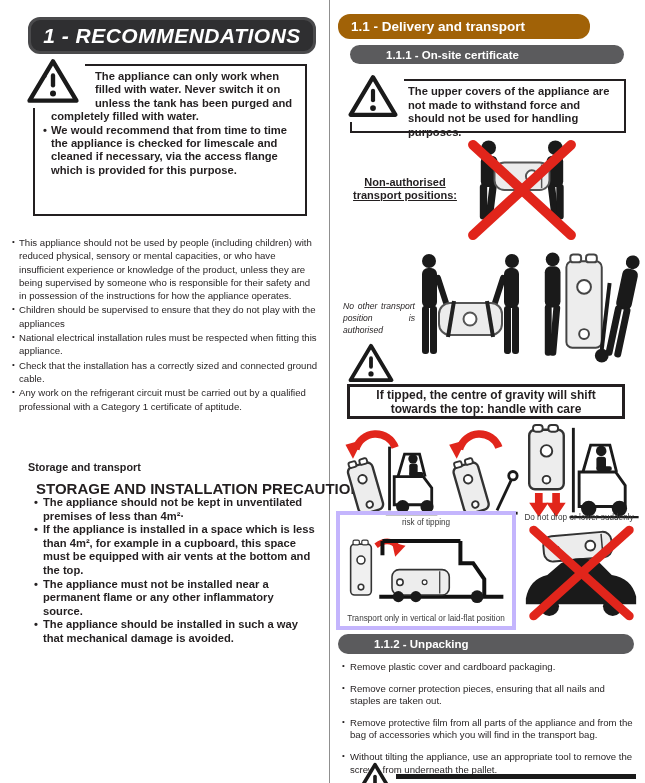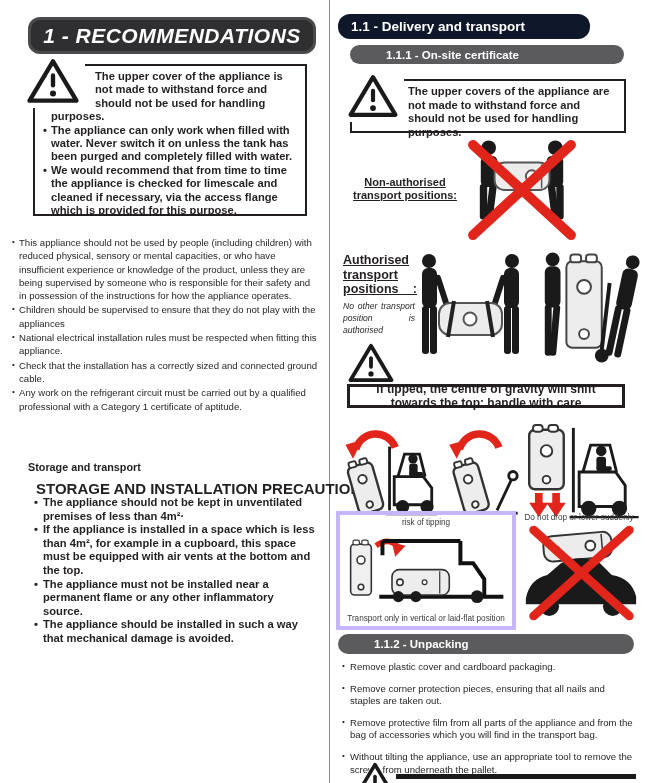--- a/index.html
+++ b/index.html
@@ -39,21 +39,21 @@
   .storage-sh{position:absolute;left:36px;top:480px;font-size:15px;font-weight:bold;}
   .storage-list{position:absolute;left:34px;top:496px;width:282px;font-size:11.2px;font-weight:bold;line-height:13.6px;}
   .storage-item{position:relative;padding-left:9px;}
   .storage-item::before{content:"\2022";position:absolute;left:0;top:0;}
 
   
   .bar{
     position:absolute;color:#fff;font-weight:bold;display:flex;align-items:center;
     box-sizing:border-box;
   }
-  .bar-dark{left:338px;top:14px;width:252px;height:25px;background:#0f172a;border-radius:12px;
+  .bar-dark{left:338px;top:14px;width:252px;height:25px;background:#a16207;border-radius:12px;
     font-size:13.5px;padding-left:13px;}
   .bar-gray{background:#5b5b5d;border-radius:10px;font-size:11.5px;}
   .bar-111{left:350px;top:45px;width:274px;height:19px;padding-left:36px;}
   .bar-112{left:338px;top:634px;width:296px;height:20px;padding-left:36px;}
 
   .r-warnbox{
     position:absolute;left:350px;top:79px;width:276px;height:54px;
     border:2.5px solid #231f20;background:#fff;box-sizing:border-box;
     font-weight:bold;font-size:11.2px;line-height:13.6px;
     padding:4px 6px 2px 56px;
@@ -69,21 +69,21 @@
     font-weight:bold;font-size:12.5px;line-height:14.5px;text-decoration:underline;
     text-align:justify;
   }
   .label-auth div{text-align-last:justify;text-decoration:underline;}
   .auth-note{
     position:absolute;left:343px;top:300px;width:72px;
     font-style:italic;font-size:8.6px;line-height:12px;text-align:justify;text-align-last:left;
   }
 
   .tipped-box{
-    position:absolute;left:347px;top:384px;width:278px;height:24px;
+    position:absolute;left:347px;top:384px;width:278px;height:35px;
     border:3px solid #231f20;box-sizing:border-box;
     font-weight:bold;font-size:12px;line-height:14px;text-align:center;
     display:flex;align-items:center;justify-content:center;padding:0 8px;
   }
 
   .caption{position:absolute;font-size:8.2px;color:#3a3a3a;text-align:center;}
   .cap-drop{left:516px;top:513px;width:126px;}
 
   .red-box{
     position:absolute;left:336px;top:511px;width:180px;height:119px;
@@ -114,21 +114,20 @@
   <div class="warnbox">
     <div class="tri tri-left">
       <svg viewBox="0 0 100 88">
         <path d="M50 8 L93 80 H7 Z" fill="#fff" stroke="#1a1a1a" stroke-width="8" stroke-linejoin="round"></path>
         <rect x="46" y="30" width="8" height="26" rx="4" fill="#1a1a1a"></rect>
         <circle cx="50" cy="67" r="5.5" fill="#1a1a1a"></circle>
       </svg>
     </div>
     <div class="tri-spacer"></div>
     <div class="warn-list">
-        <div class="wb-item">The upper cover of the appliance is not made to withstand force and should not be used for handling purposes.</div>
         <div class="wb-item">The appliance can only work when filled with water. Never switch it on unless the tank has been purged and completely filled with water.</div>
         <div class="wb-item">We would recommend that from time to time the appliance is checked for limescale and cleaned if necessary, via the access flange which is provided for this purpose.</div>
       </div>
   </div>
 
   <div class="notes">
     <div>
         <div class="note-item">This appliance should not be used by people (including children) with reduced physical, sensory or mental capacities, or who have insufficient experience or knowledge of the product, unless they are being supervised by someone who is responsible for their safety and in possession of the instructions for how the appliance operates.</div>
         <div class="note-item">Children should be supervised to ensure that they do not play with the appliances</div>
         <div class="note-item">National electrical installation rules must be respected when fitting this appliance.</div>
@@ -182,25 +181,20 @@
       <line x1="80" y1="28" x2="80" y2="52" stroke="#555" stroke-width="1.5"></line>
       <circle cx="70" cy="40" r="6" fill="#fff" stroke="#555" stroke-width="2"></circle>
       <circle cx="45" cy="40" r="2.5" fill="#555"></circle>
       <g stroke="#e1251b" stroke-width="10" stroke-linecap="round">
         <line x1="10" y1="8" x2="110" y2="100"></line>
         <line x1="110" y1="8" x2="10" y2="100"></line>
       </g>
     </svg>
   </div>
 
-  <div class="label-auth">
-      <div>Authorised</div>
-      <div>transport</div>
-      <div>positions :</div>
-    </div>
   <div class="auth-note">No other transport position is authorised</div>
 
   <div class="scene" style="left:413px;top:251px;width:115px;height:120px">
     <svg viewBox="0 0 115 120">
       <g fill="#1a1a1a">
         <circle cx="16" cy="10" r="7"></circle>
         <rect x="9" y="17" width="15" height="40" rx="6"></rect>
         <rect x="21" y="24" width="6" height="32" rx="3" transform="rotate(-18 24 24)"></rect>
         <rect x="9" y="55" width="7" height="48" rx="3"></rect>
         <rect x="17" y="55" width="7" height="48" rx="3"></rect>

